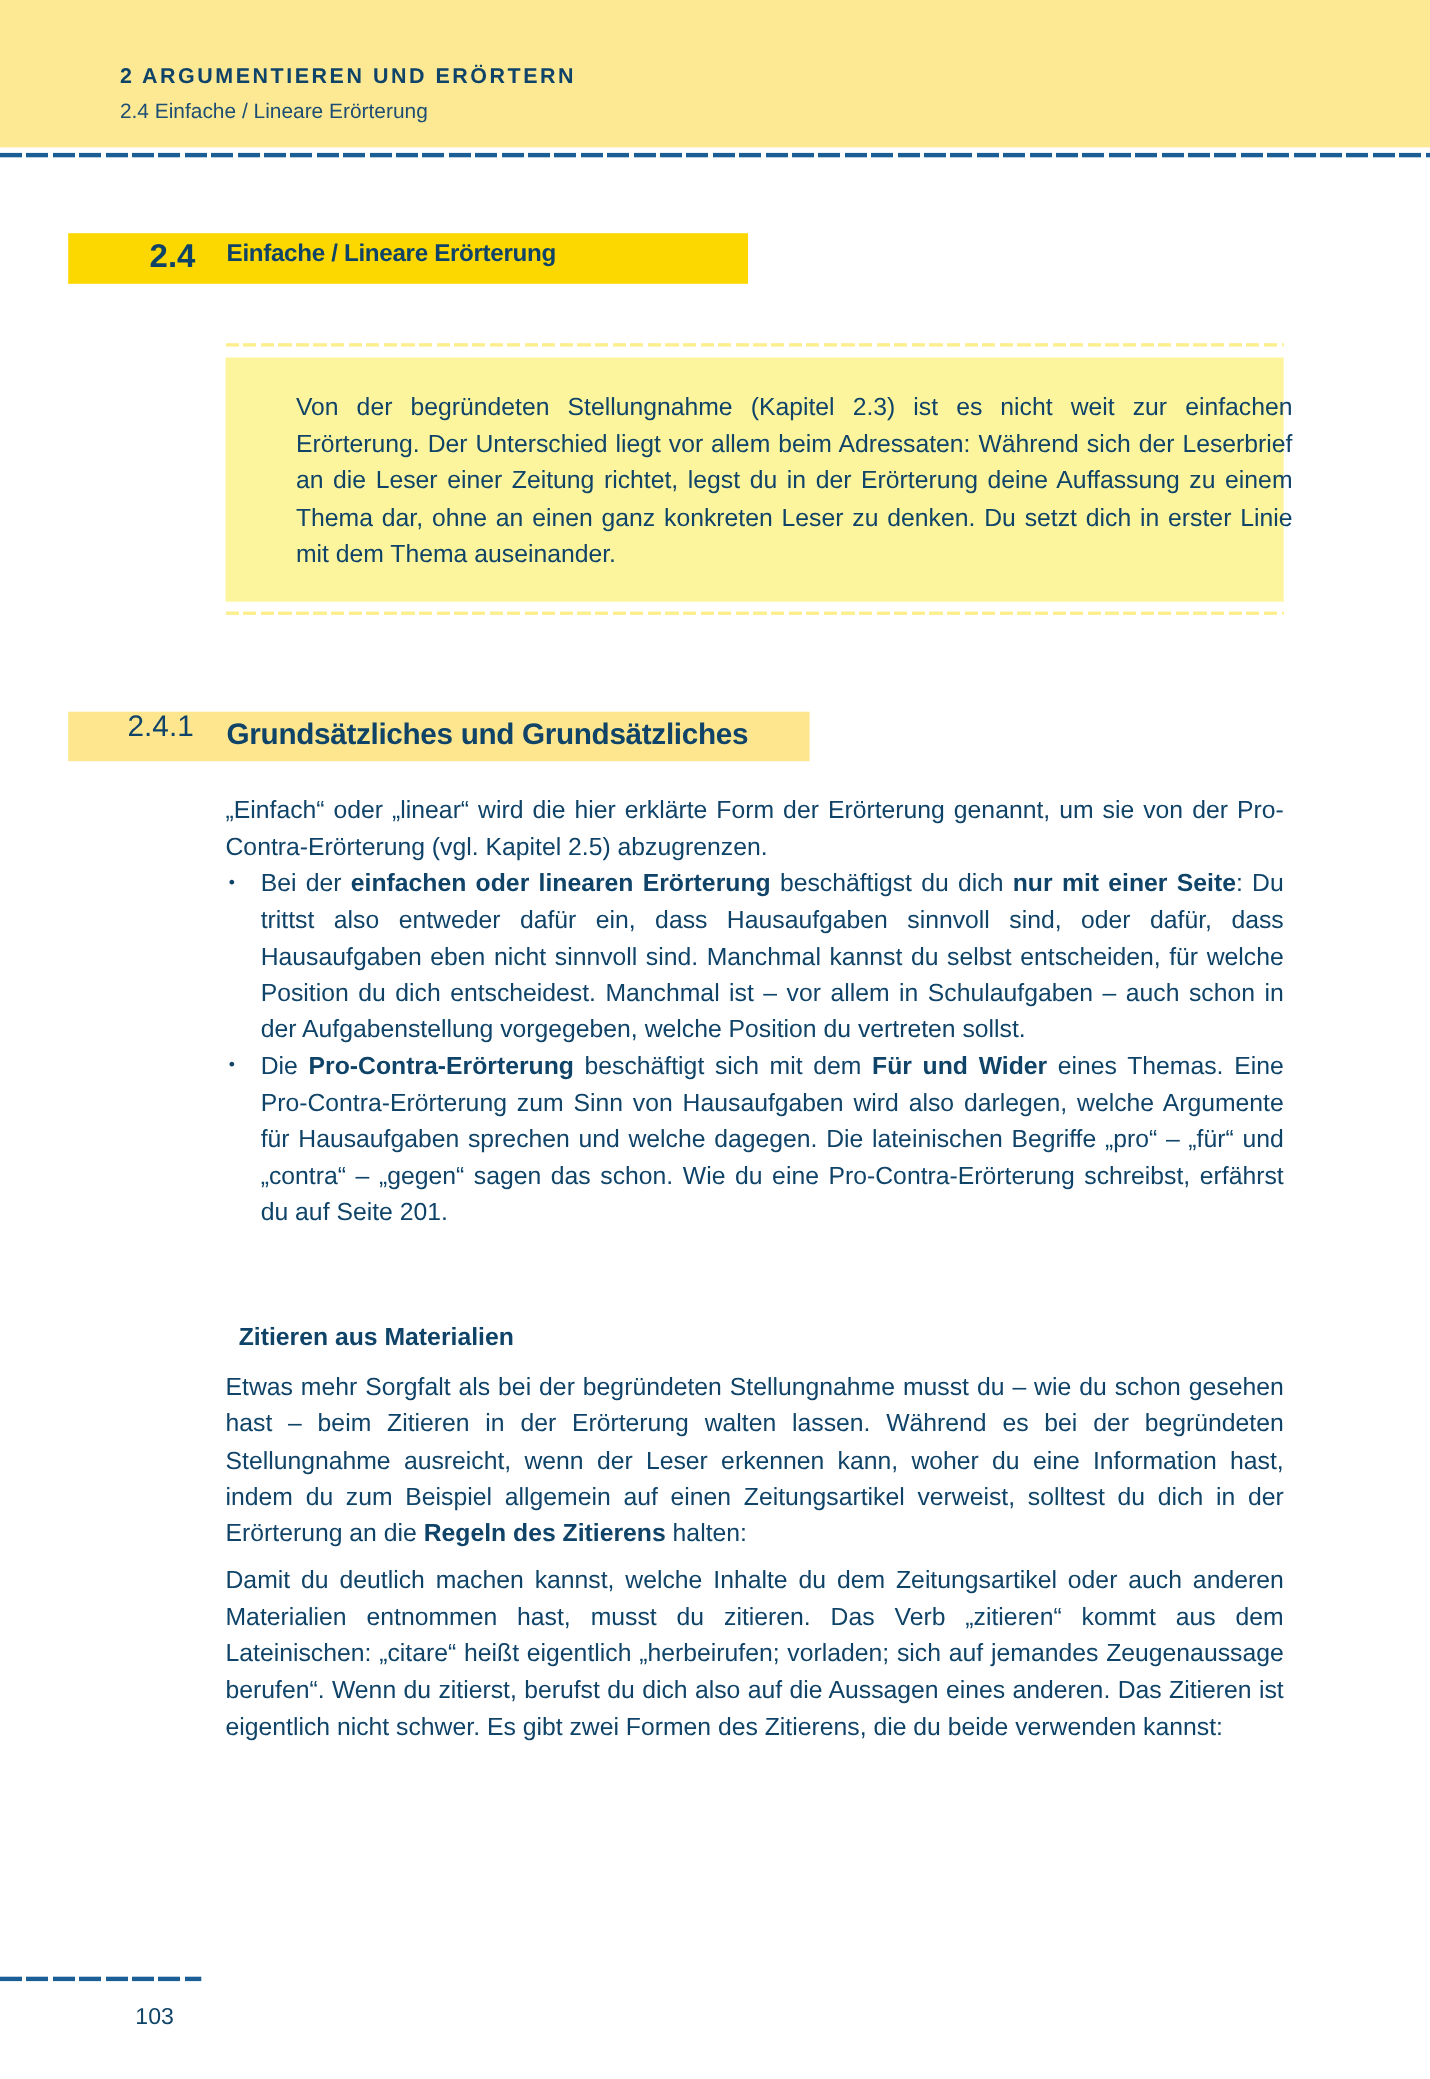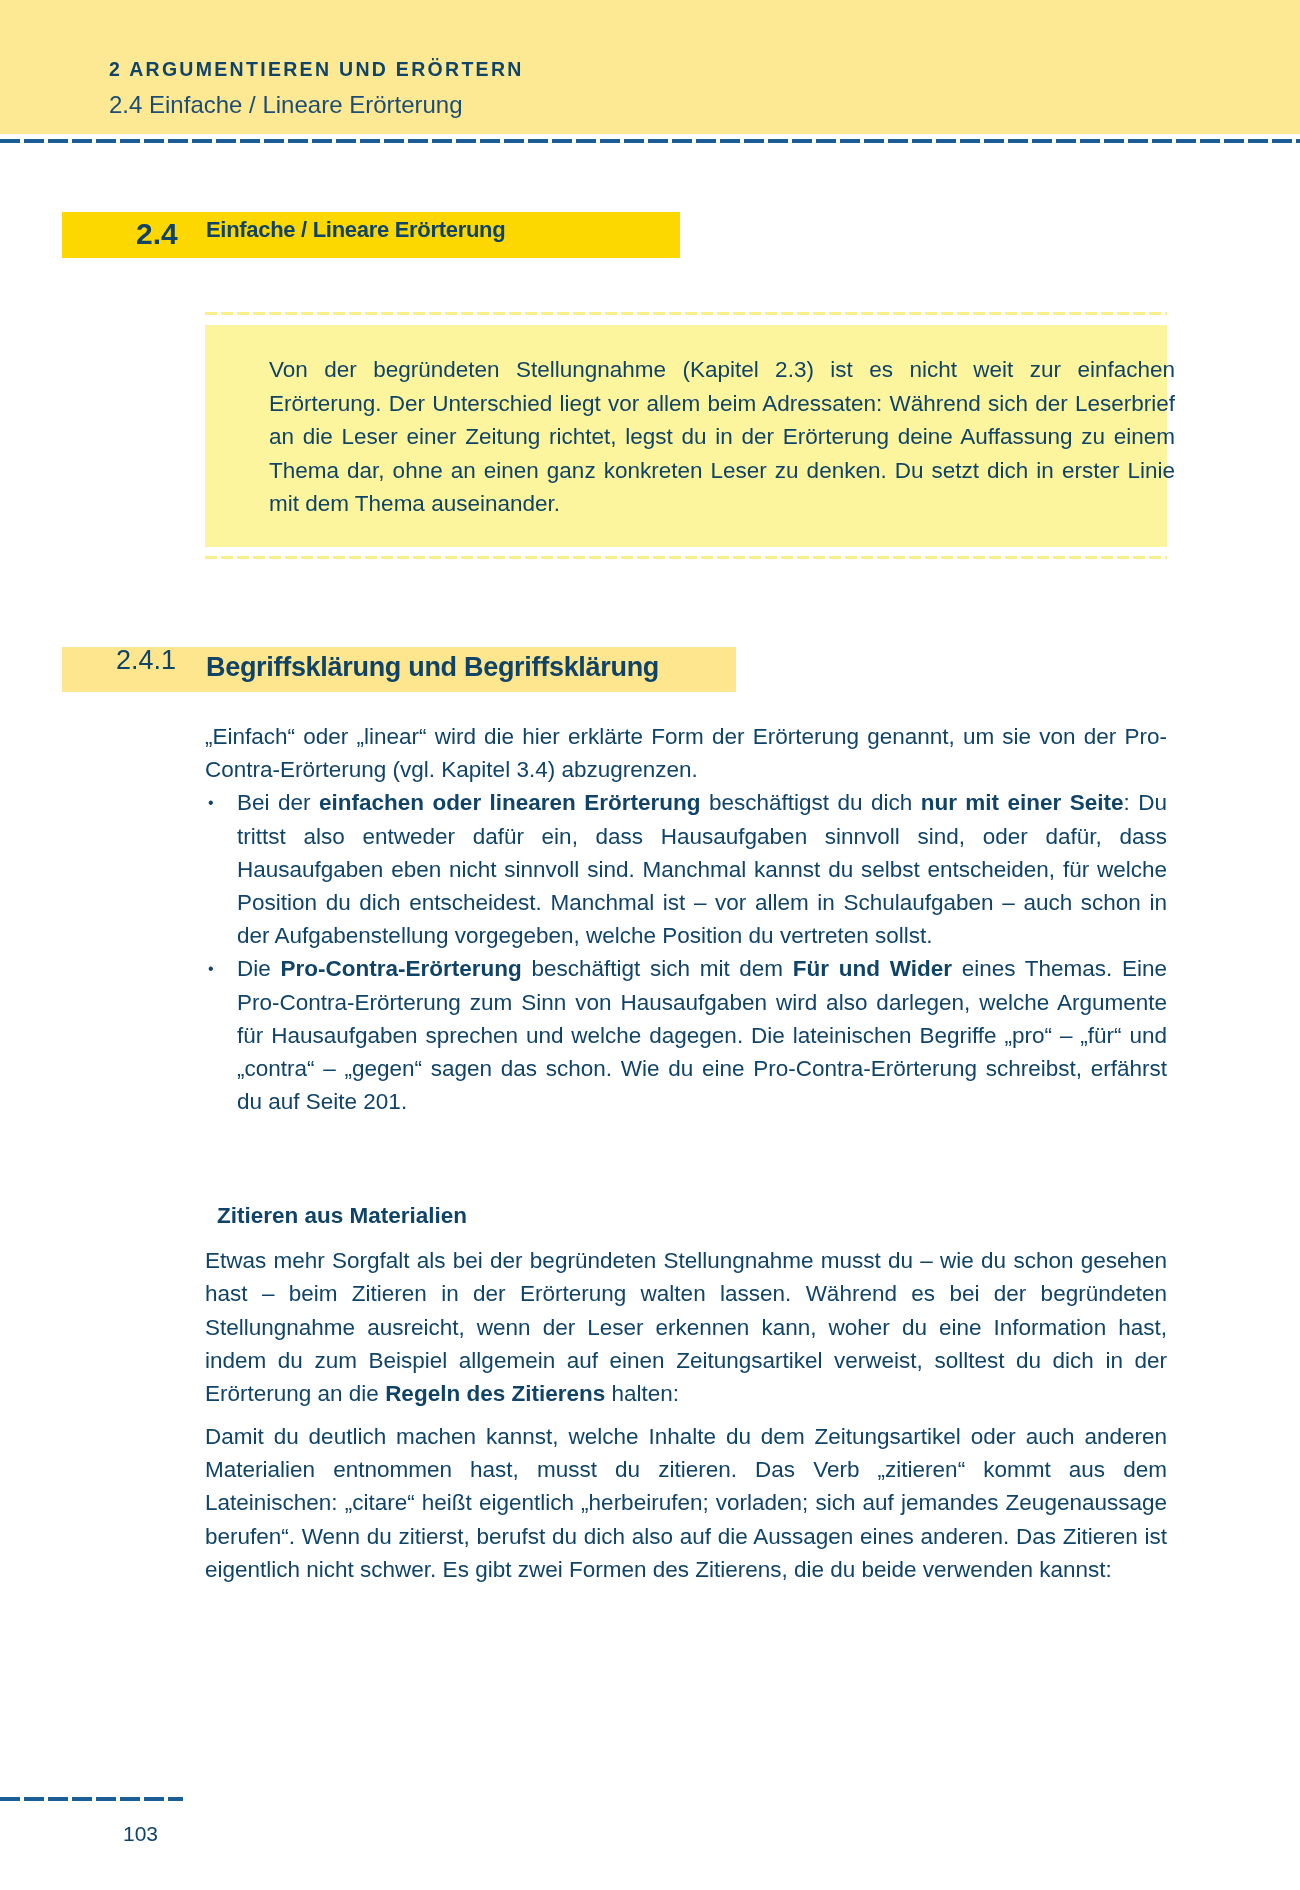--- a/index.html
+++ b/index.html
@@ -13,21 +13,21 @@
     position: absolute; left: 0; top: 0; width: 1300px; height: 134px;
     background: #fde994;
   }
   .chapter-title {
     position: absolute; left: 109px; top: 58px;
     font-size: 19.5px; font-weight: bold; letter-spacing: 2.3px;
     color: #0f4368; white-space: nowrap;
   }
   .chapter-subtitle {
     position: absolute; left: 109px; top: 91px;
-    font-size: 24px; color: #1d4d74; white-space: nowrap;
+    font-size: 19px; color: #1d4d74; white-space: nowrap;
   }
   .dash-line {
     position: absolute; height: 4px;
     background-image: repeating-linear-gradient(90deg, #1b5e96 0 20px, transparent 20px 24px);
   }
   .top-dash { left: 0; top: 139px; width: 1300px; }
   .foot-dash { left: 0; top: 1797px; width: 183px; }
 
   .h2-bar {
     position: absolute; left: 62px; top: 212px; width: 618px; height: 46px;
@@ -100,24 +100,24 @@
 <div class="h2-num">2.4</div>
 <div class="h2-text">Einfache / Lineare Erörterung</div>
 
 <div class="intro-dash top"></div>
 <div class="intro-box"></div>
 <div class="intro-text">Von der begründeten Stellungnahme (Kapitel 2.3) ist es nicht weit zur einfachen Erörterung. Der Unterschied liegt vor allem beim Adressaten: Während sich der Leserbrief an die Leser einer Zeitung richtet, legst du in der Erörterung deine Auffassung zu einem Thema dar, ohne an einen ganz konkreten Leser zu denken. Du setzt dich in erster Linie mit dem Thema auseinander.</div>
 <div class="intro-dash bottom"></div>
 
 <div class="h3-bar"></div>
 <div class="h3-num">2.4.1</div>
-<div class="h3-text">Begriffsklärung und Begriffsklärung</div>
+<div class="h3-text">Grundsätzliches und Grundsätzliches</div>
 
 <div class="body-block" style="top:720px;">
-  <p class="para">„Einfach“ oder „linear“ wird die hier erklärte Form der Erörterung genannt, um sie von der Pro-Contra-Erörterung (vgl. Kapitel 3.4) abzugrenzen.</p>
+  <p class="para">„Einfach“ oder „linear“ wird die hier erklärte Form der Erörterung genannt, um sie von der Pro-Contra-Erörterung (vgl. Kapitel 2.5) abzugrenzen.</p>
   <ul class="bullet-list">
     <li class="bullet-item">
       <span class="bullet-dot">•</span>
       <span>Bei der </span><b>einfachen oder linearen Erörterung</b><span> beschäftigst du dich </span><b>nur mit einer Seite</b><span>: Du trittst also entweder dafür ein, dass Hausaufgaben sinnvoll sind, oder dafür, dass Hausaufgaben eben nicht sinnvoll sind. Manchmal kannst du selbst entscheiden, für welche Position du dich entscheidest. Manchmal ist – vor allem in Schulaufgaben – auch schon in der Aufgabenstellung vorgegeben, welche Position du vertreten sollst.</span>
     </li>
     <li class="bullet-item">
       <span class="bullet-dot">•</span>
       <span>Die </span><b>Pro-Contra-Erörterung</b><span> beschäftigt sich mit dem </span><b>Für und Wider</b><span> eines Themas. Eine Pro-Contra-Erörterung zum Sinn von Hausaufgaben wird also darlegen, welche Argumente für Hausaufgaben sprechen und welche dagegen. Die lateinischen Begriffe „pro“ – „für“ und „contra“ – „gegen“ sagen das schon. Wie du eine Pro-Contra-Erörterung schreibst, erfährst du auf Seite 201.</span>
     </li>
   </ul>

